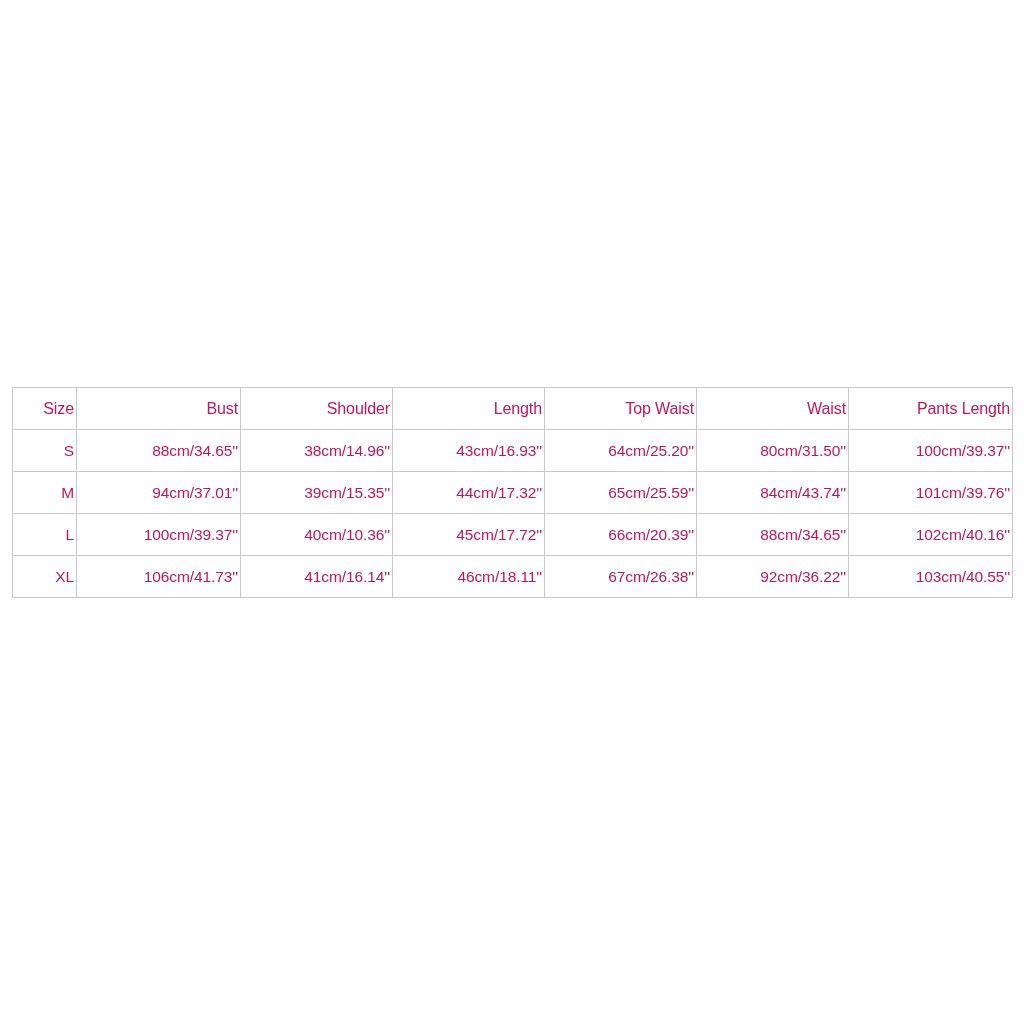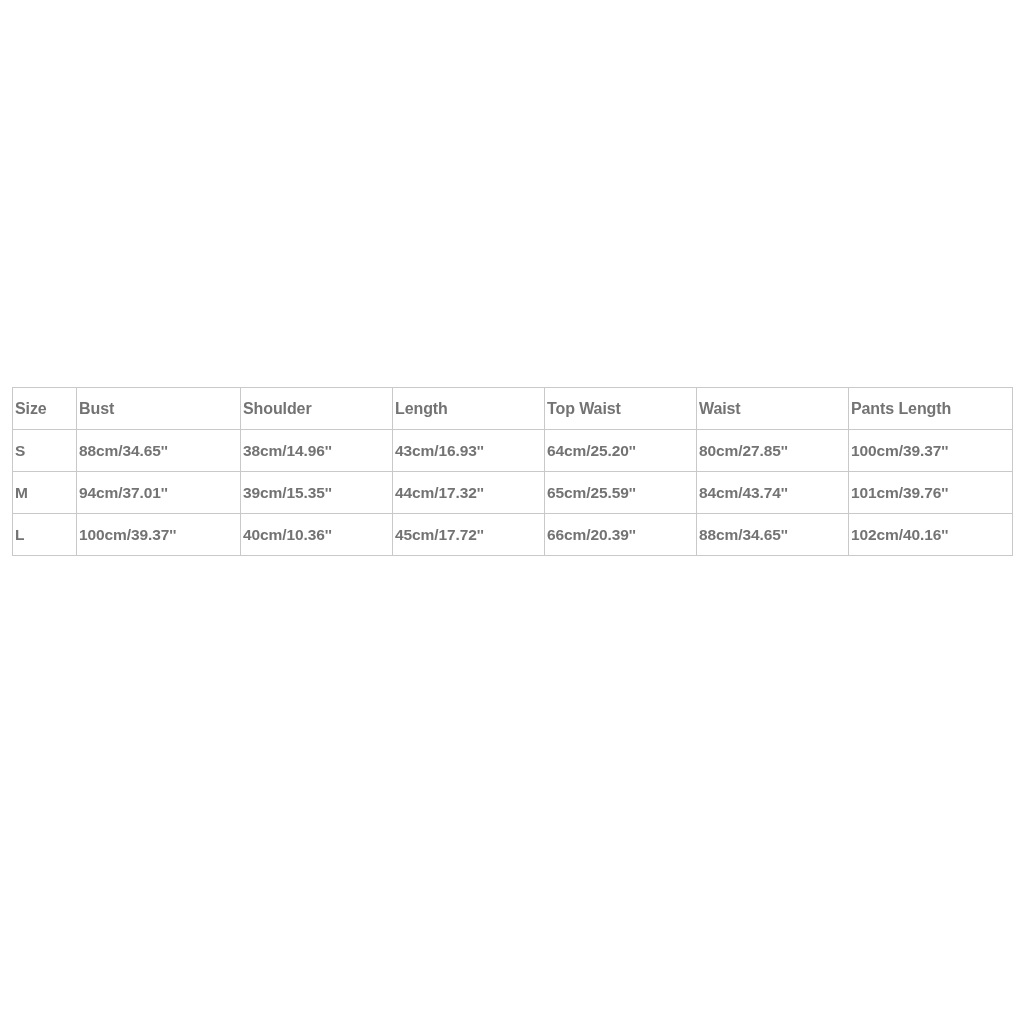--- a/index.html
+++ b/index.html
@@ -29,25 +29,25 @@
     border-collapse: collapse;
     width: 1000px;
     table-layout: fixed;
     background: #ffffff;
   }
   table.size-chart th,
   table.size-chart td {
     border: 1px solid #c9c9c9;
     height: 41px;
     padding: 0 2px;
-    text-align: left;
+    text-align: right;
     vertical-align: middle;
-    font-weight: bold;
+    font-weight: normal;
     font-size: 15.5px;
-    color: #737373;
+    color: #be185d;
     line-height: 1.1;
     white-space: nowrap;
     letter-spacing: -0.1px;
   }
   table.size-chart th {
     font-size: 16px;
   }
   
   col.c-size   { width: 64px;  }
   col.c-bust   { width: 164px; }
@@ -83,37 +83,46 @@
           <th>Pants Length</th>
         </tr>
       </thead>
       <tbody>
         <tr>
           <td>S</td>
           <td>88cm/34.65''</td>
           <td>38cm/14.96''</td>
           <td>43cm/16.93''</td>
           <td>64cm/25.20''</td>
-          <td>80cm/27.85''</td>
+          <td>80cm/31.50''</td>
           <td>100cm/39.37''</td>
         </tr>
         <tr>
           <td>M</td>
           <td>94cm/37.01''</td>
           <td>39cm/15.35''</td>
           <td>44cm/17.32''</td>
           <td>65cm/25.59''</td>
           <td>84cm/43.74''</td>
           <td>101cm/39.76''</td>
         </tr>
         <tr>
           <td>L</td>
           <td>100cm/39.37''</td>
           <td>40cm/10.36''</td>
           <td>45cm/17.72''</td>
           <td>66cm/20.39''</td>
           <td>88cm/34.65''</td>
           <td>102cm/40.16''</td>
         </tr>
+        <tr>
+          <td>XL</td>
+          <td>106cm/41.73''</td>
+          <td>41cm/16.14''</td>
+          <td>46cm/18.11''</td>
+          <td>67cm/26.38''</td>
+          <td>92cm/36.22''</td>
+          <td>103cm/40.55''</td>
+        </tr>
       </tbody>
     </table>
   </div>
 </div>
 
 </body></html>

